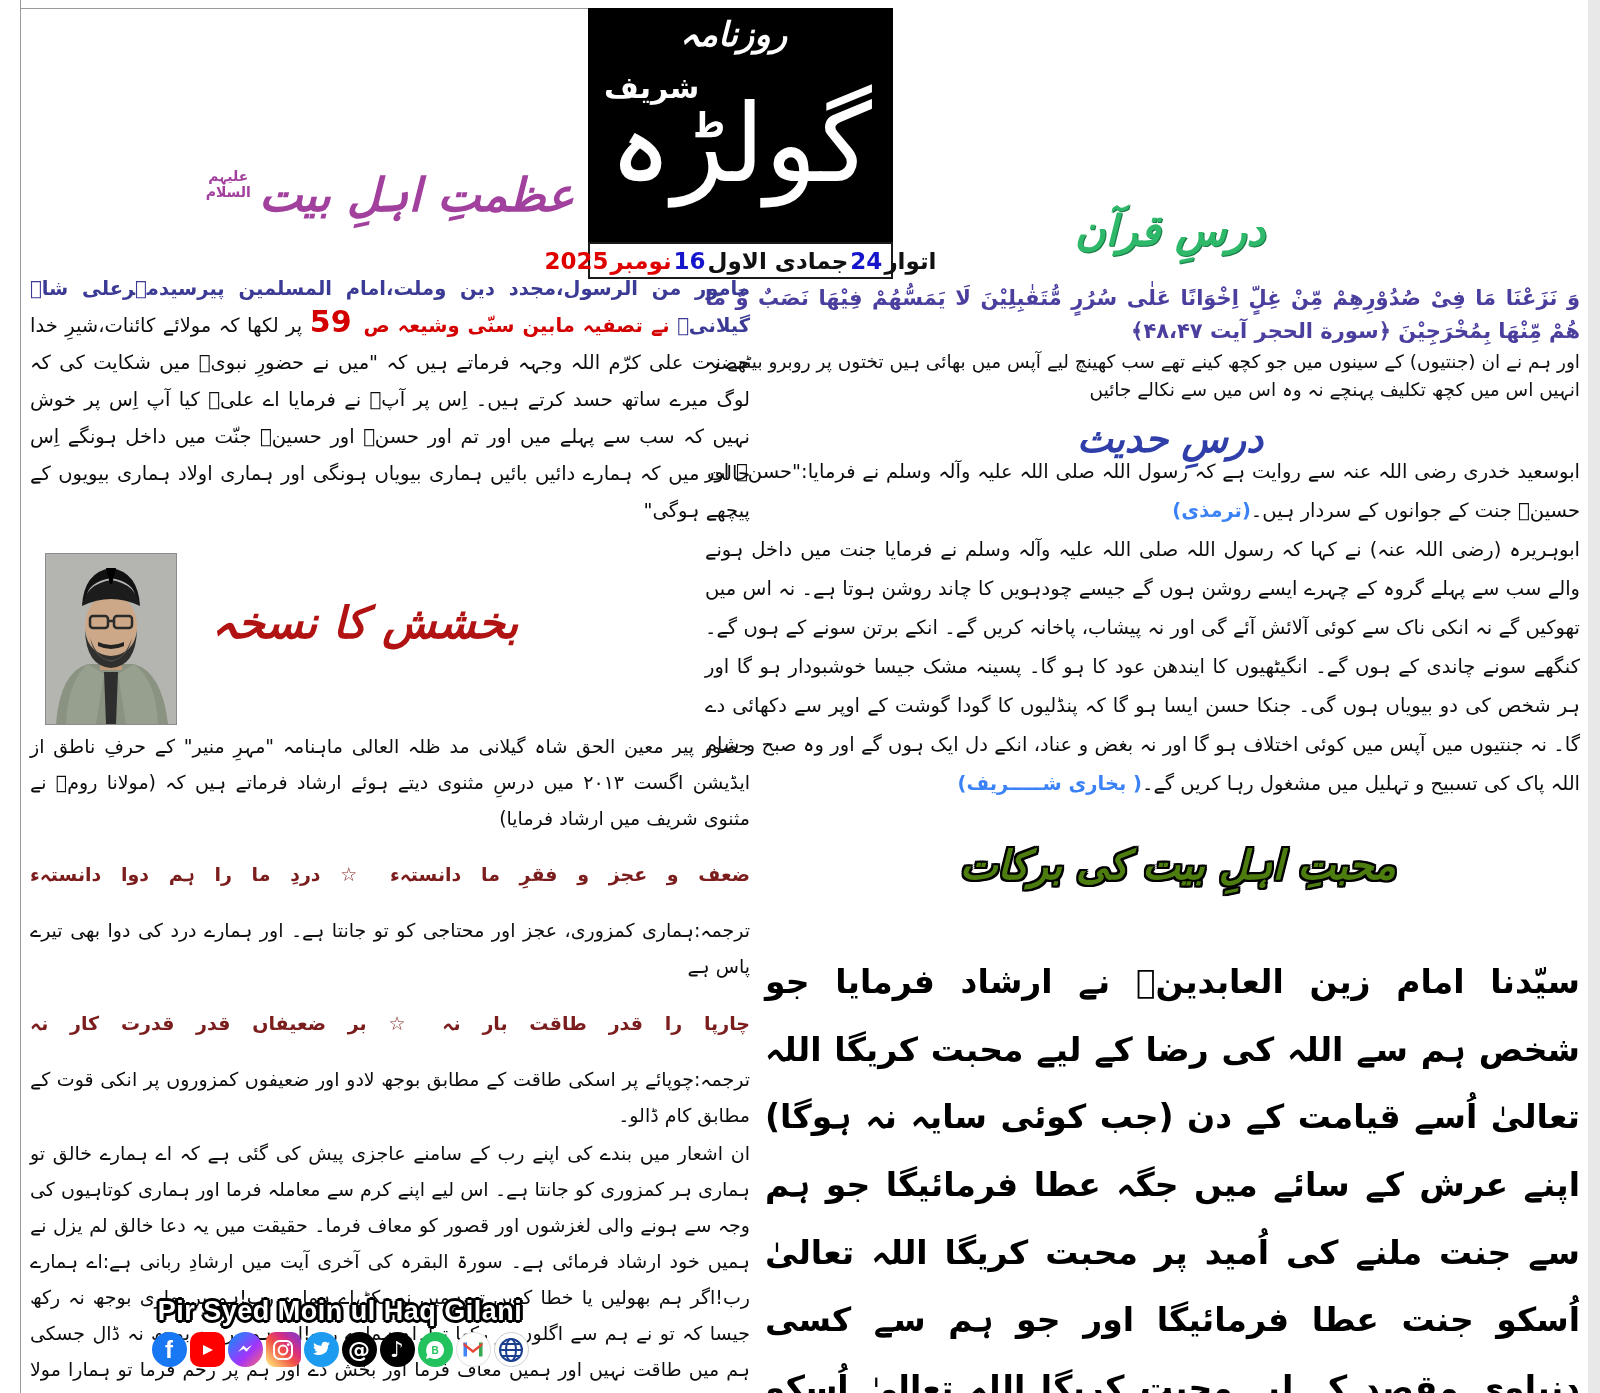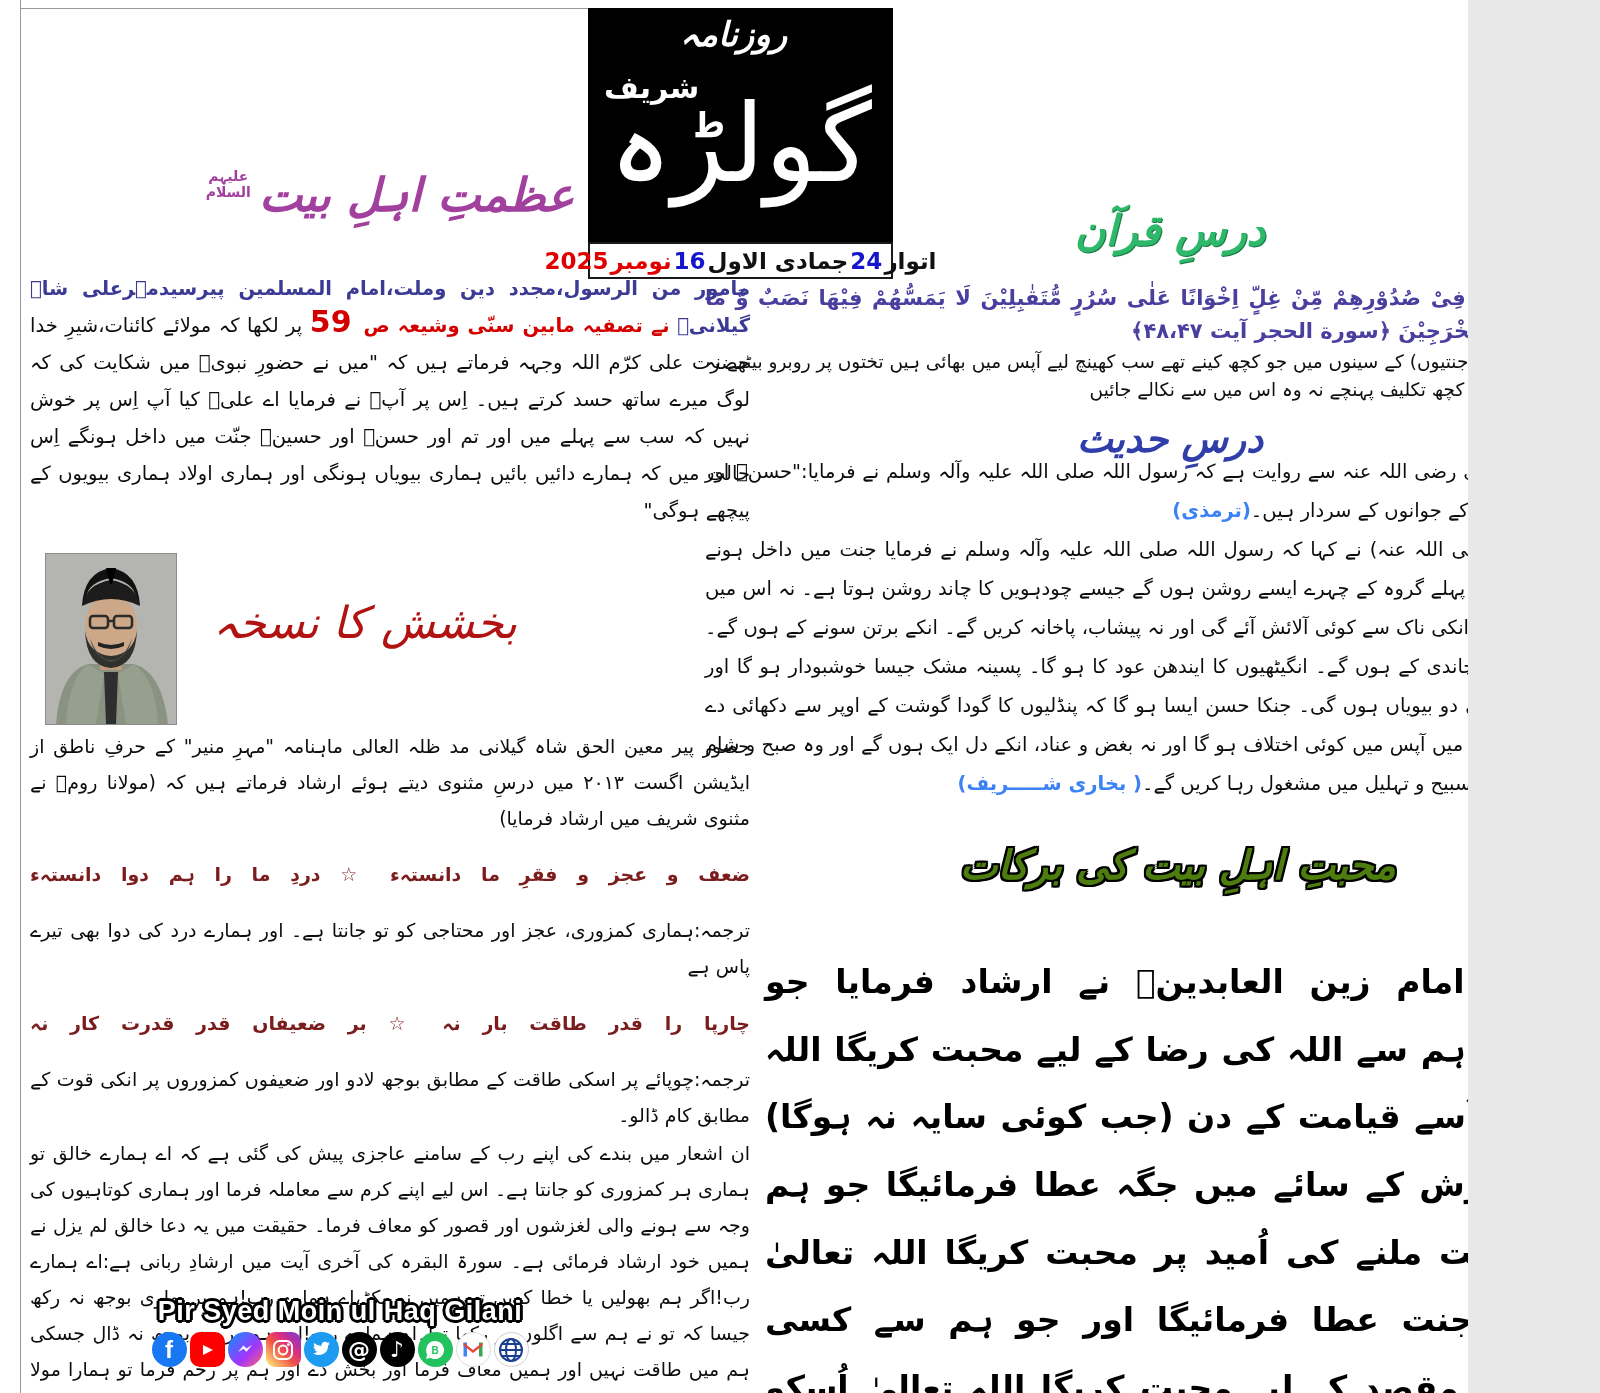--- a/index.html
+++ b/index.html
@@ -1,18 +1,18 @@
 <!DOCTYPE html>
 <html lang="ur"><head>
 <meta charset="utf-8">
 <style>
   * { margin:0; padding:0; box-sizing:border-box; }
   html,body { background:#e8e8e8; }
   #page {
-    position:relative; width:1468px; height:1393px; background:#ffffff;
+    position:relative; width:1588px; height:1393px; background:#ffffff;
     font-family:"DejaVu Sans", sans-serif; overflow:hidden;
   }
   .vline { position:absolute; width:1px; background:#9a9a9a; }
   .hline { position:absolute; height:1px; background:#9a9a9a; }
 
   
   .masthead {
     position:absolute; left:588px; top:8px; width:305px; height:234px;
     background:#000; color:#fff; direction:rtl;
   }
@@ -78,21 +78,21 @@
   .lead-blue { color:#3b3a94; font-weight:bold; }
   .lead-red  { color:#d40000; font-weight:bold;margin-left:12px; }
   .page-no   { color:#d40000; font-weight:bold; font-size:30px; line-height:1; }
 
   .photo {
     position:absolute; left:45px; top:553px; width:132px; height:172px;
     border:1px solid #8c8c8c; background:#b9b9b6;
   }
   .bakhshish-heading {
     position:absolute; left:210px; top:598px; width:310px; text-align:center;
-    color:#b11212; font-weight:normal; font-size:44px; font-style:italic; direction:rtl;
+    color:#b11212; font-weight:bold; font-size:44px; font-style:italic; direction:rtl;
     line-height:1.15;
   }
   .bakhshish-block {
     position:absolute; left:30px; top:728px; width:720px;
     direction:rtl; color:#0d0d0d; font-size:19px; line-height:1.9; text-align:justify;
   }
   .bakhshish-block .para { margin:0 0 2px 0; }
   .couplet {
     color:#7b1d1d; font-weight:bold; text-align:justify; text-align-last:justify;
     margin:20px 0; font-size:19px;

